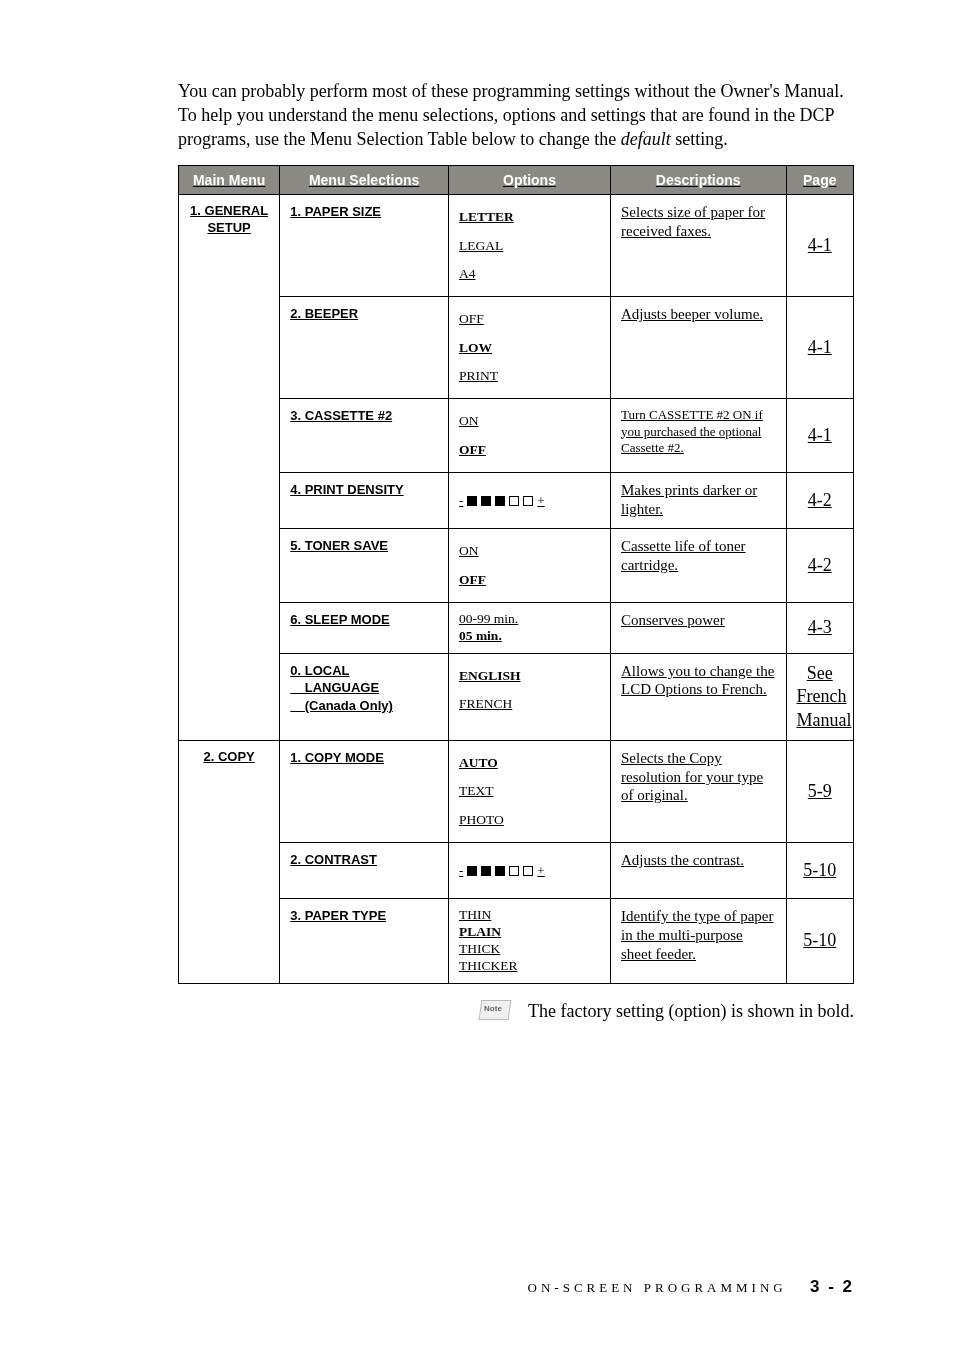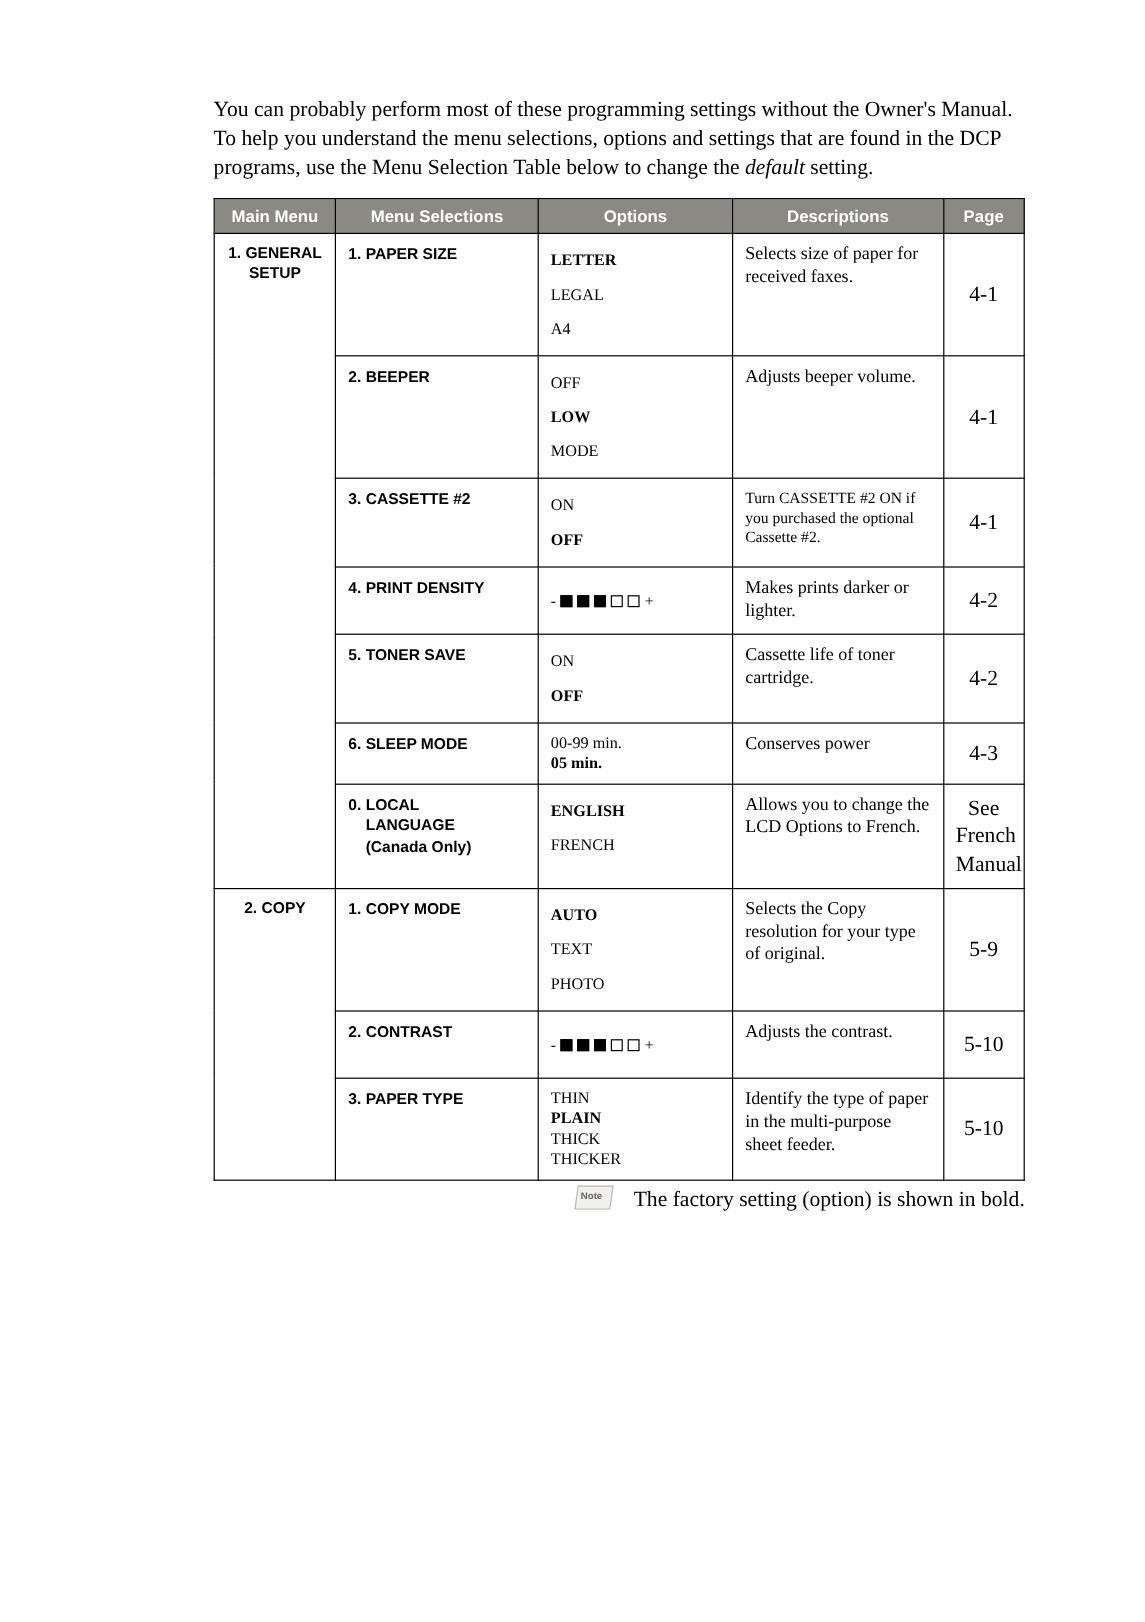--- a/index.html
+++ b/index.html
@@ -26,20 +26,21 @@
     font-size: 18px;
     line-height: 1.32;
     margin: 0 0 14px 0;
   }
   .intro .italic { font-style: italic; }
 
   table.menu {
     width: 100%;
     border-collapse: collapse;
     table-layout: fixed;
+    text-decoration: underline;
   }
   table.menu col.c0 { width: 15%; }
   table.menu col.c1 { width: 25%; }
   table.menu col.c2 { width: 24%; }
   table.menu col.c3 { width: 26%; }
   table.menu col.c4 { width: 10%; }
 
   table.menu th {
     background: #8a8984;
     color: #fff;
@@ -98,21 +99,21 @@
   .density-bar .box {
     width: 10px; height: 10px; display: inline-block;
     border: 1px solid #000;
   }
   .density-bar .box.filled { background: #000; }
 
   .note-row {
     display: flex;
     align-items: center;
     gap: 12px;
-    margin-top: 4px;
+    margin-top: 16px;
     justify-content: flex-end;
   }
   .note-icon {
     width: 36px; height: 24px;
     position: relative;
   }
   .note-icon .sheet {
     position: absolute; left: 0; top: 0;
     width: 30px; height: 20px;
     background: #f1f0ee;
@@ -179,21 +180,21 @@
             <span class="opt">A4</span>
           </td>
           <td class="description">Selects size of paper for received faxes.</td>
           <td class="pagecell">4-1</td>
         </tr>
         <tr>
           <td class="selection">2. BEEPER</td>
           <td class="options">
             <span class="opt">OFF</span>
             <span class="opt bold">LOW</span>
-            <span class="opt">MODE</span>
+            <span class="opt">PRINT</span>
           </td>
           <td class="description">Adjusts beeper volume.</td>
           <td class="pagecell">4-1</td>
         </tr>
         <tr>
           <td class="selection">3. CASSETTE #2</td>
           <td class="options">
             <span class="opt">ON</span>
             <span class="opt bold">OFF</span>
           </td>
@@ -285,13 +286,17 @@
   </table>
 
   <div class="note-row">
     <span class="note-icon">
       <span class="sheet"></span>
       <span class="label">Note</span>
     </span>
     <span class="note-text">The factory setting (option) is shown in bold.</span>
   </div>
 
+  <div class="footer">
+    <span>ON-SCREEN PROGRAMMING</span>
+    <span class="pagenum">3 - 2</span>
+  </div>
 </div>
 
 </body></html>

